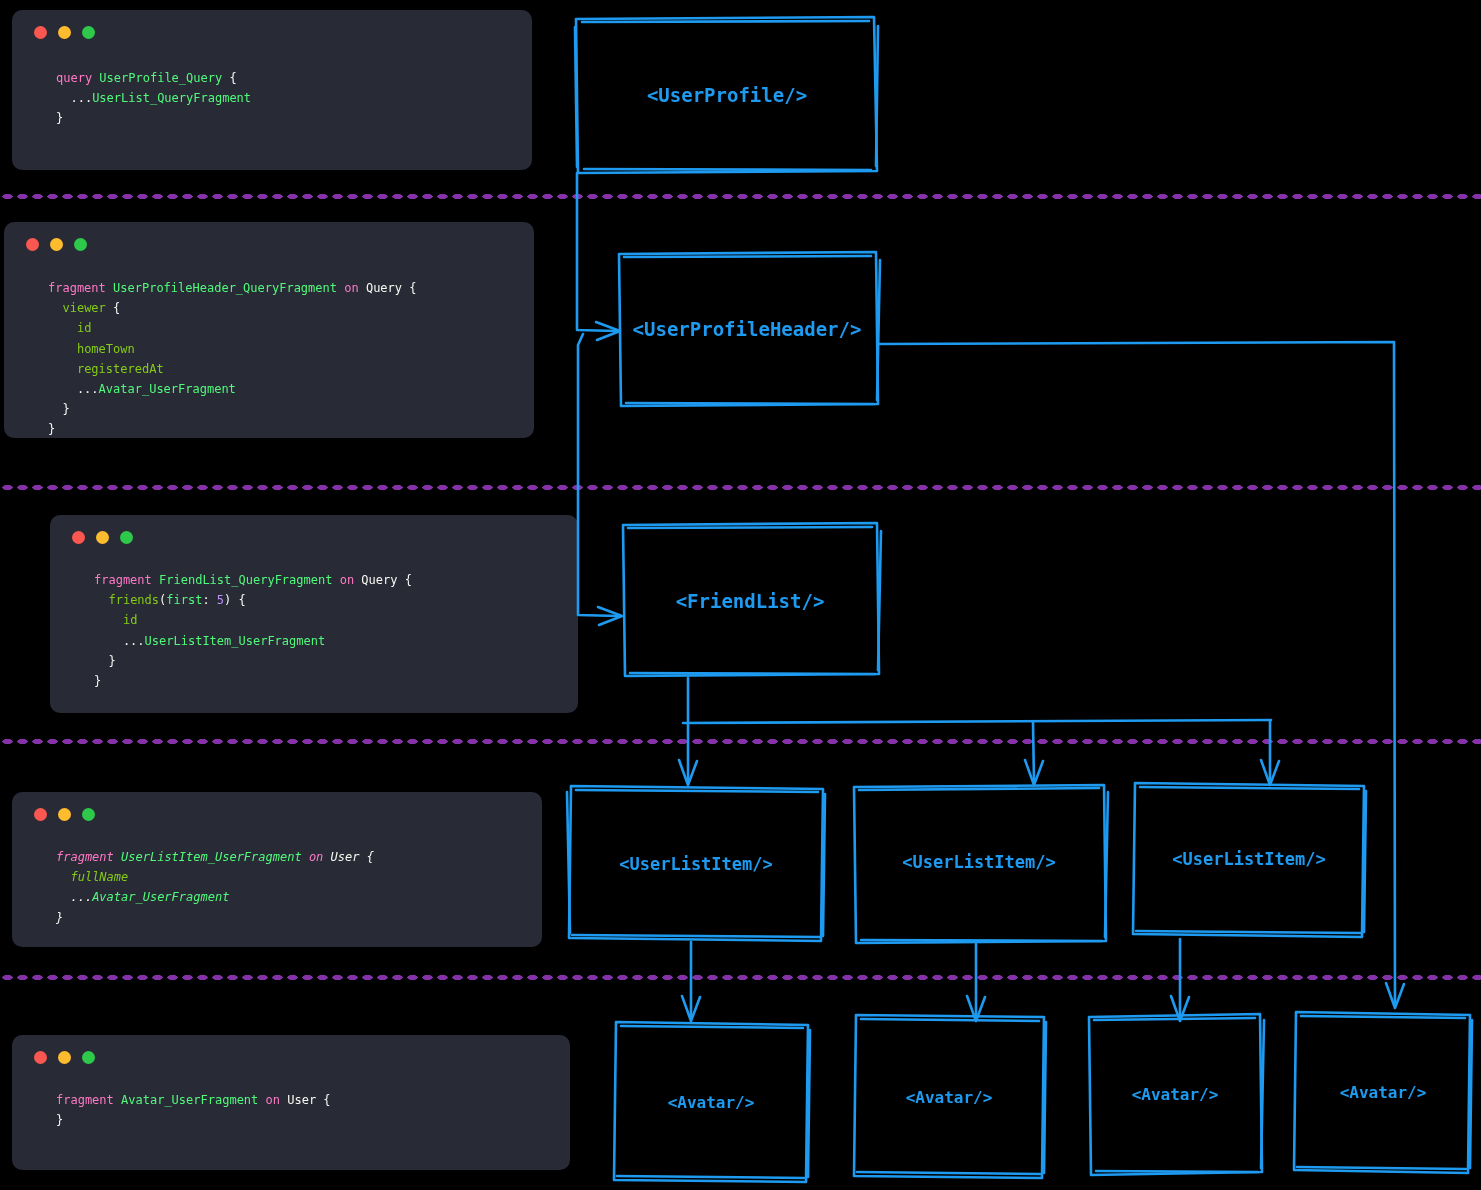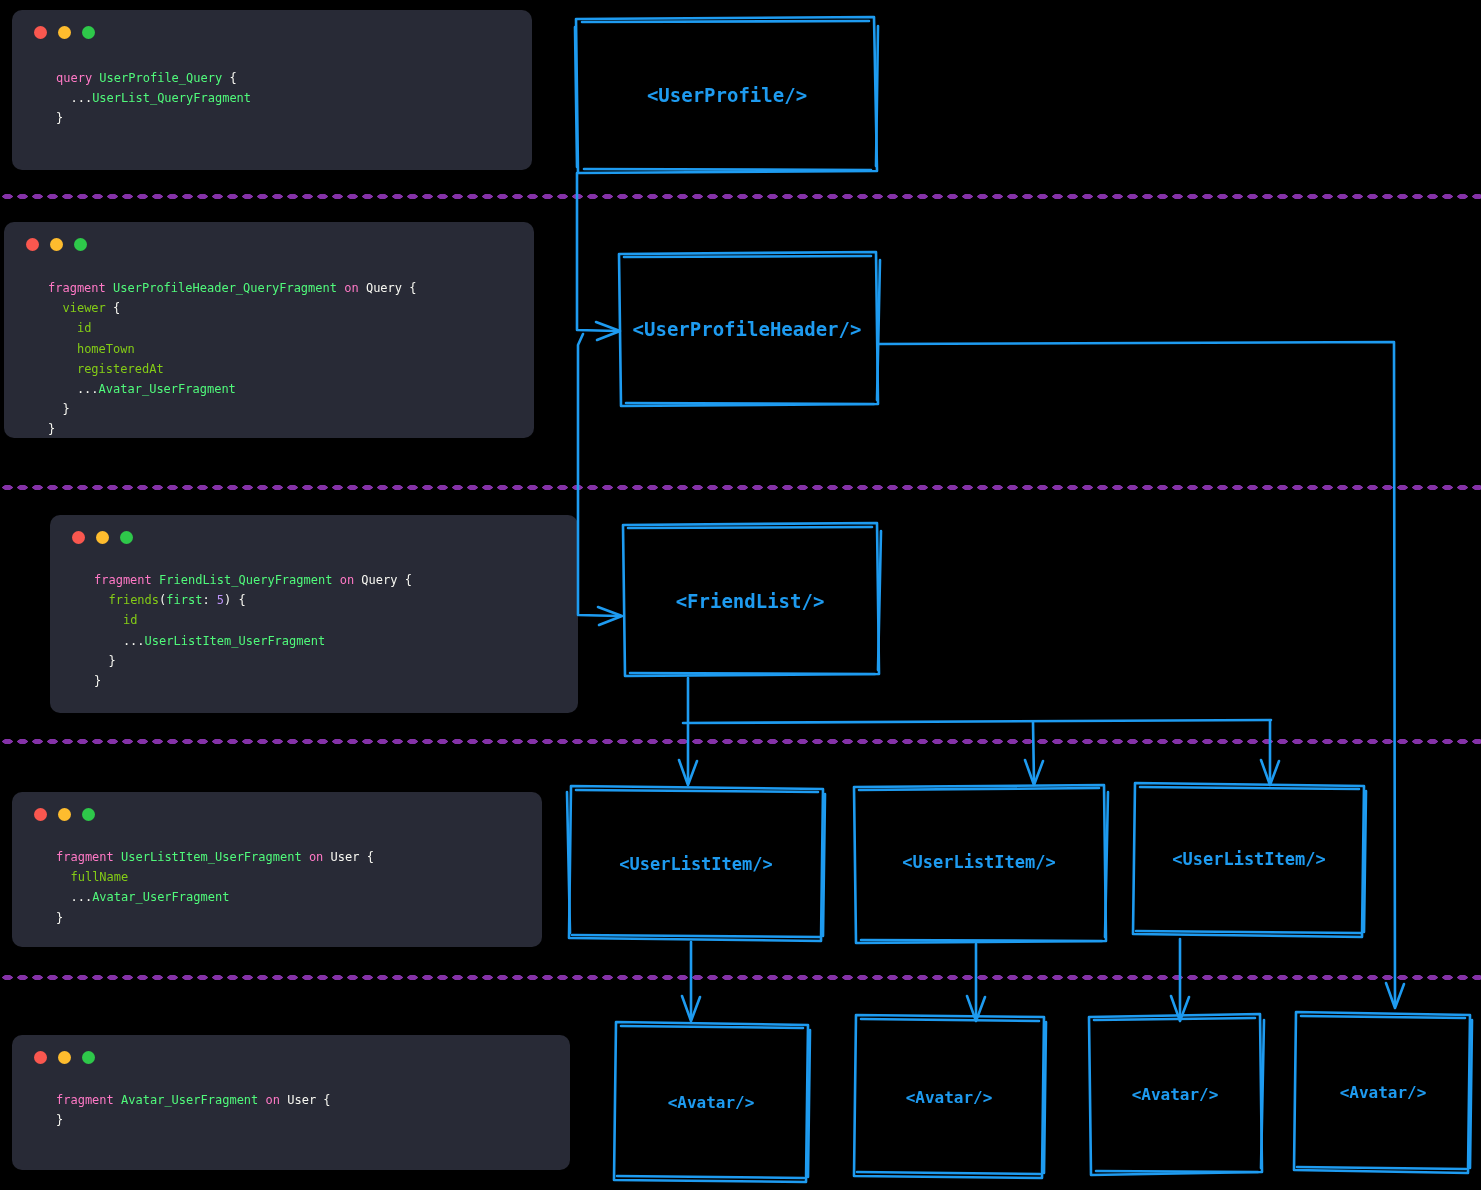--- a/index.html
+++ b/index.html
@@ -66,21 +66,21 @@
 
   <div class="code-win" style="left:14px;top:515px;width:528px;height:198px;margin-left:36px;">
     <div class="dots">
       <span class="dot r"></span>
       <span class="dot y"></span>
       <span class="dot g"></span>
     </div>
     <div class="code-body" style="top:55px;"><div><span class="k">fragment</span><span class="p"> </span><span class="n">FriendList_QueryFragment</span><span class="p"> </span><span class="k">on</span><span class="p"> Query {</span></div><div><span class="p">  </span><span class="f">friends</span><span class="p">(</span><span class="n">first</span><span class="p">: </span><span class="num">5</span><span class="p">) {</span></div><div><span class="p">    </span><span class="f">id</span></div><div><span class="p">    ...</span><span class="n">UserListItem_UserFragment</span></div><div><span class="p">  }</span></div><div><span class="p">}</span></div></div>
   </div>
 
-  <div class="code-win" style="left:12px;top:792px;width:530px;height:155px;">
+  <div class="code-win" style="left:12px;top:792px;width:530px;height:155px;font-style:italic;">
     <div class="dots">
       <span class="dot r"></span>
       <span class="dot y"></span>
       <span class="dot g"></span>
     </div>
     <div class="code-body" style="top:55px;"><div><span class="k">fragment</span><span class="p"> </span><span class="n">UserListItem_UserFragment</span><span class="p"> </span><span class="k">on</span><span class="p"> User {</span></div><div><span class="p">  </span><span class="f">fullName</span></div><div><span class="p">  ...</span><span class="n">Avatar_UserFragment</span></div><div><span class="p">}</span></div></div>
   </div>
 
   <div class="code-win" style="left:12px;top:1035px;width:558px;height:135px;">
     <div class="dots">

